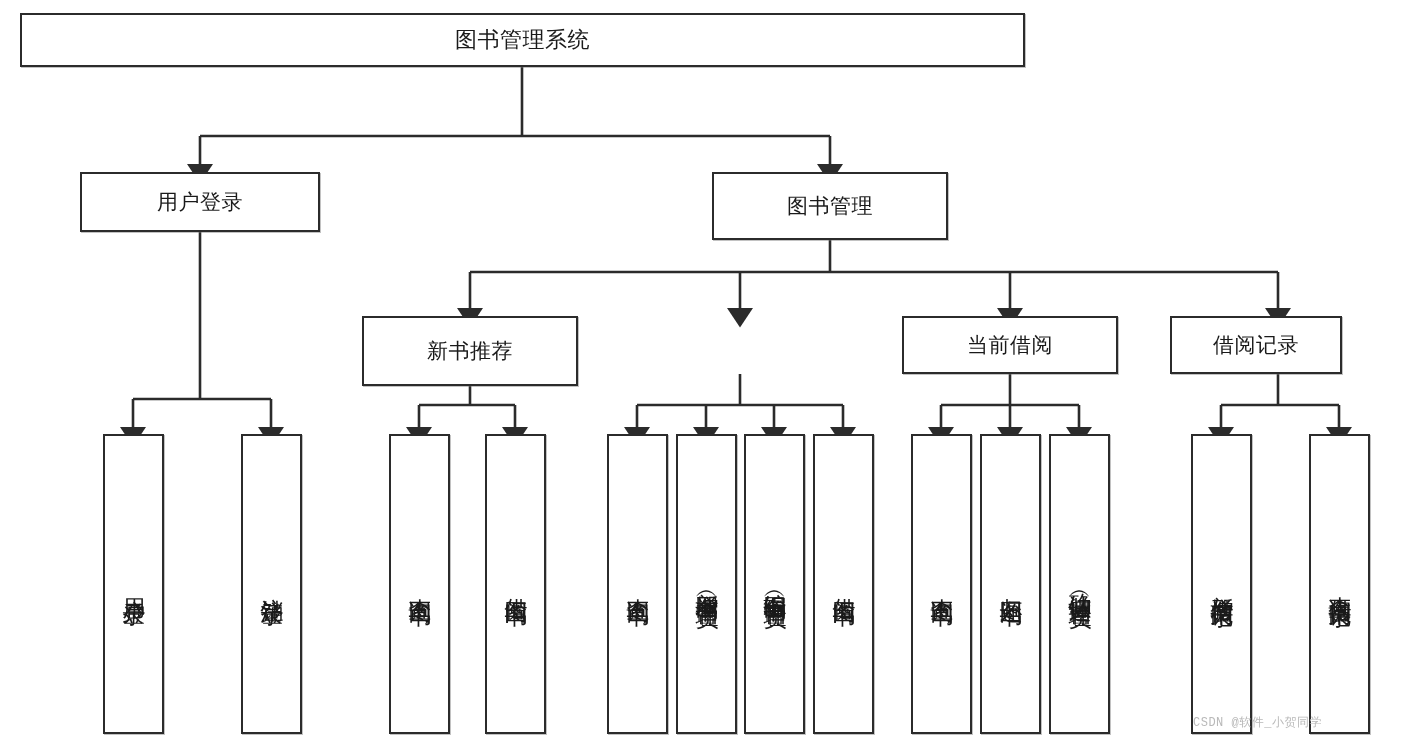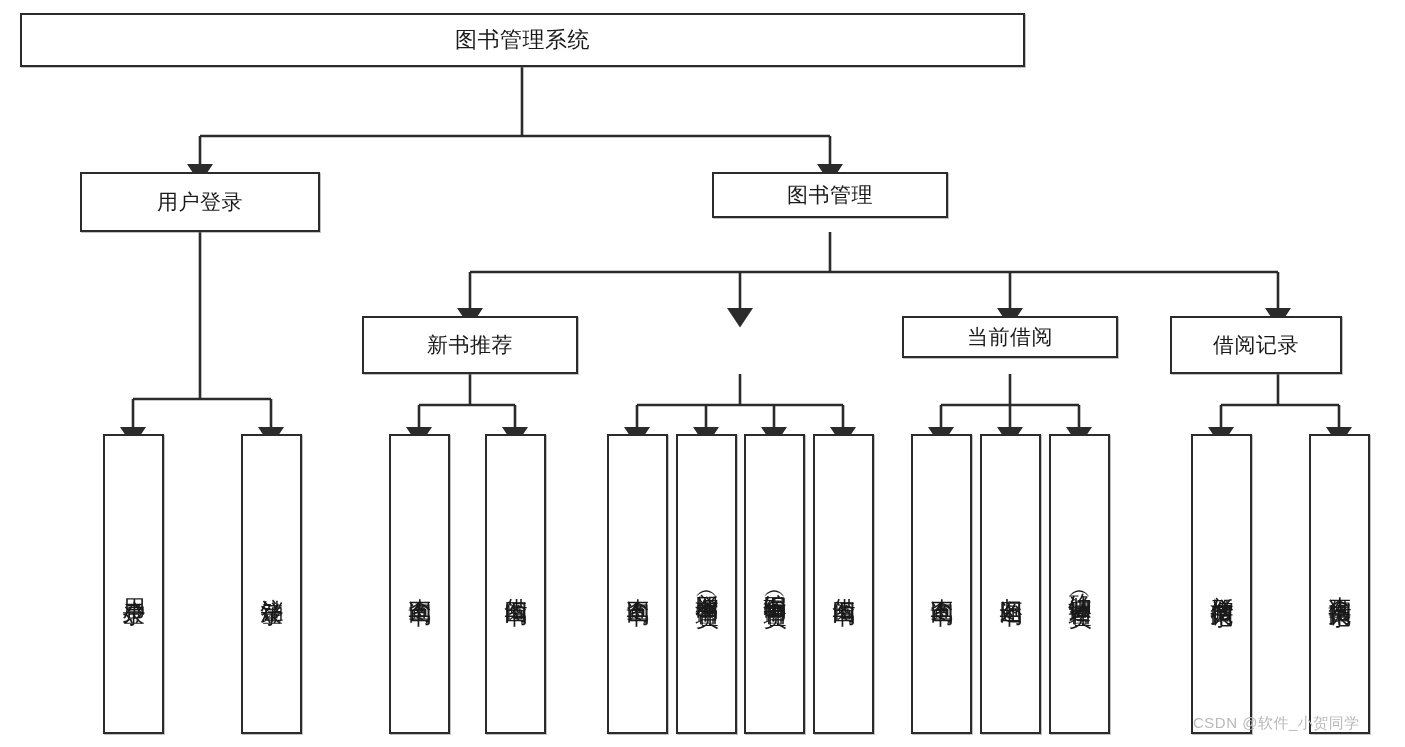--- a/index.html
+++ b/index.html
@@ -61,25 +61,25 @@
     writing-mode: vertical-rl;
     text-orientation: upright;
     font-size: 23px;
     line-height: 1.12;
     letter-spacing: 2px;
     white-space: nowrap;
     max-height: 100%;
   }
   .watermark {
     position: absolute;
-    font-size: 15px;
+    font-size: 12px;
     color: #b9b9b9;
     white-space: nowrap;
     letter-spacing: 0.5px;
-    font-family: Liberation Sans, sans-serif;
+    font-family: Liberation Mono, monospace;
   }
 </style>
 </head>
 <body>
 
 <div id="canvas">
 
   <svg id="edges" viewBox="0 0 1405 747">
     <defs>
       <marker id="arrow" markerWidth="12" markerHeight="12" refX="1.5" refY="5" orient="auto" markerUnits="strokeWidth">
@@ -133,30 +133,30 @@
   </svg>
 
   <div class="node horizontal root" style="left:20px; top:13px; width:1005px; height:54px;">
     <span class="label">图书管理系统</span>
   </div>
 
   <div class="node horizontal" style="left:80px; top:172px; width:240px; height:60px;">
     <span class="label">用户登录</span>
   </div>
 
-  <div class="node horizontal" style="left:712px; top:172px; width:236px; height:46px;">
+  <div class="node horizontal" style="left:712px; top:172px; width:236px; height:68px;">
     <span class="label">图书管理</span>
   </div>
 
-  <div class="node horizontal" style="left:362px; top:316px; width:216px; height:58px;">
+  <div class="node horizontal" style="left:362px; top:316px; width:216px; height:70px;">
     <span class="label">新书推荐</span>
   </div>
 
 
-  <div class="node horizontal" style="left:902px; top:316px; width:216px; height:42px;">
+  <div class="node horizontal" style="left:902px; top:316px; width:216px; height:58px;">
     <span class="label">当前借阅</span>
   </div>
 
   <div class="node horizontal" style="left:1170px; top:316px; width:172px; height:58px;">
     <span class="label">借阅记录</span>
   </div>
 
   <div class="node vertical" style="left:103px; top:434px; width:61px; height:300px;">
     <span class="label">用户登录</span>
   </div>

